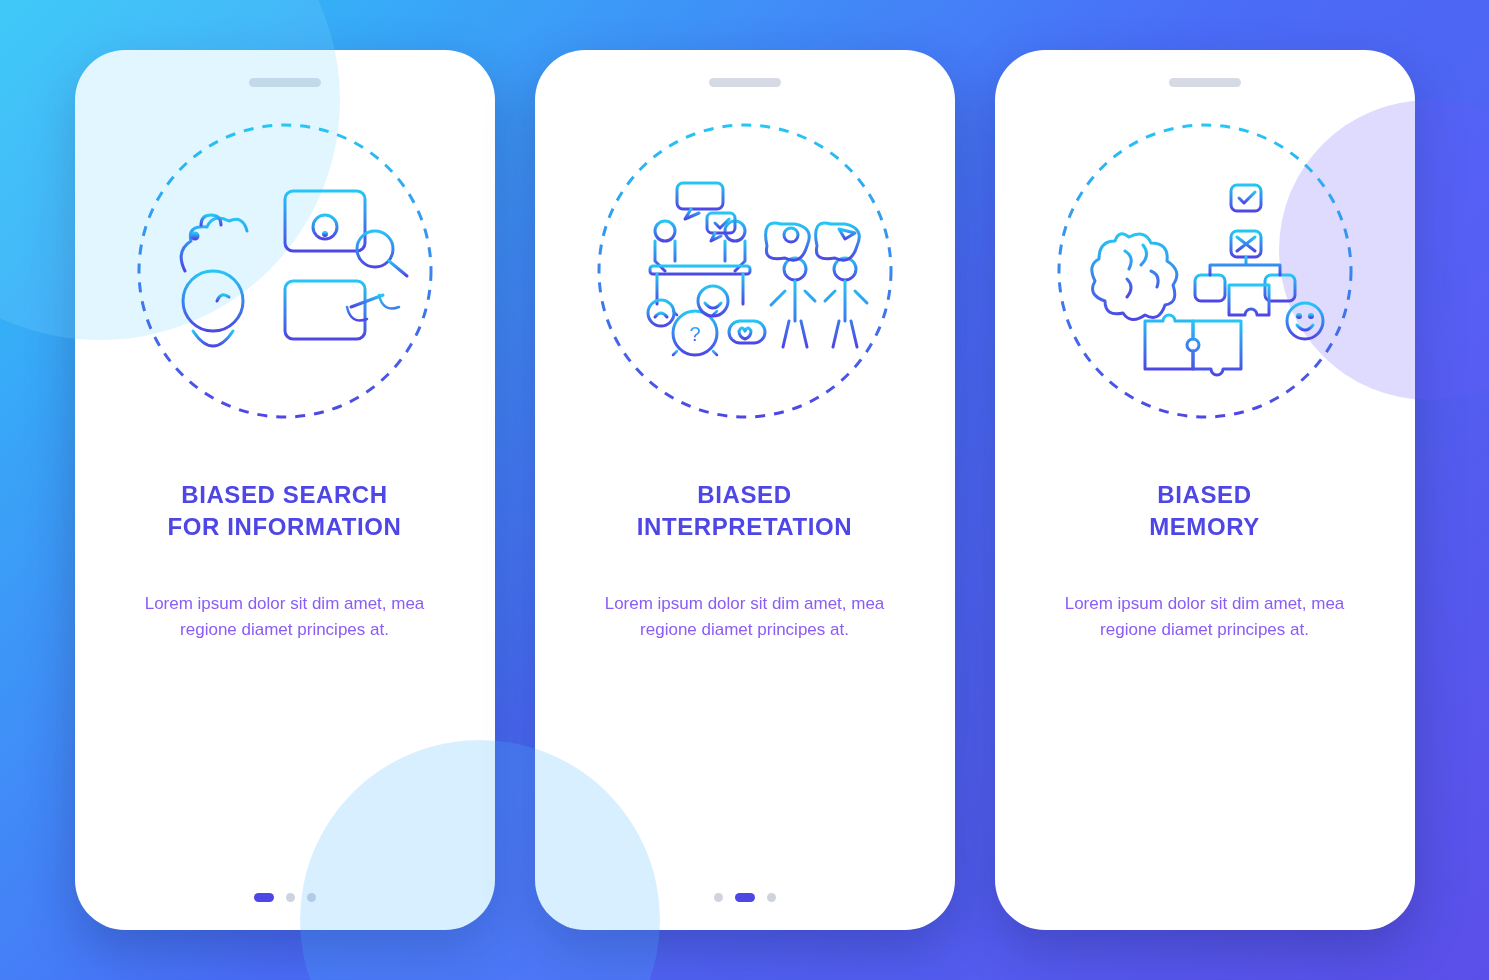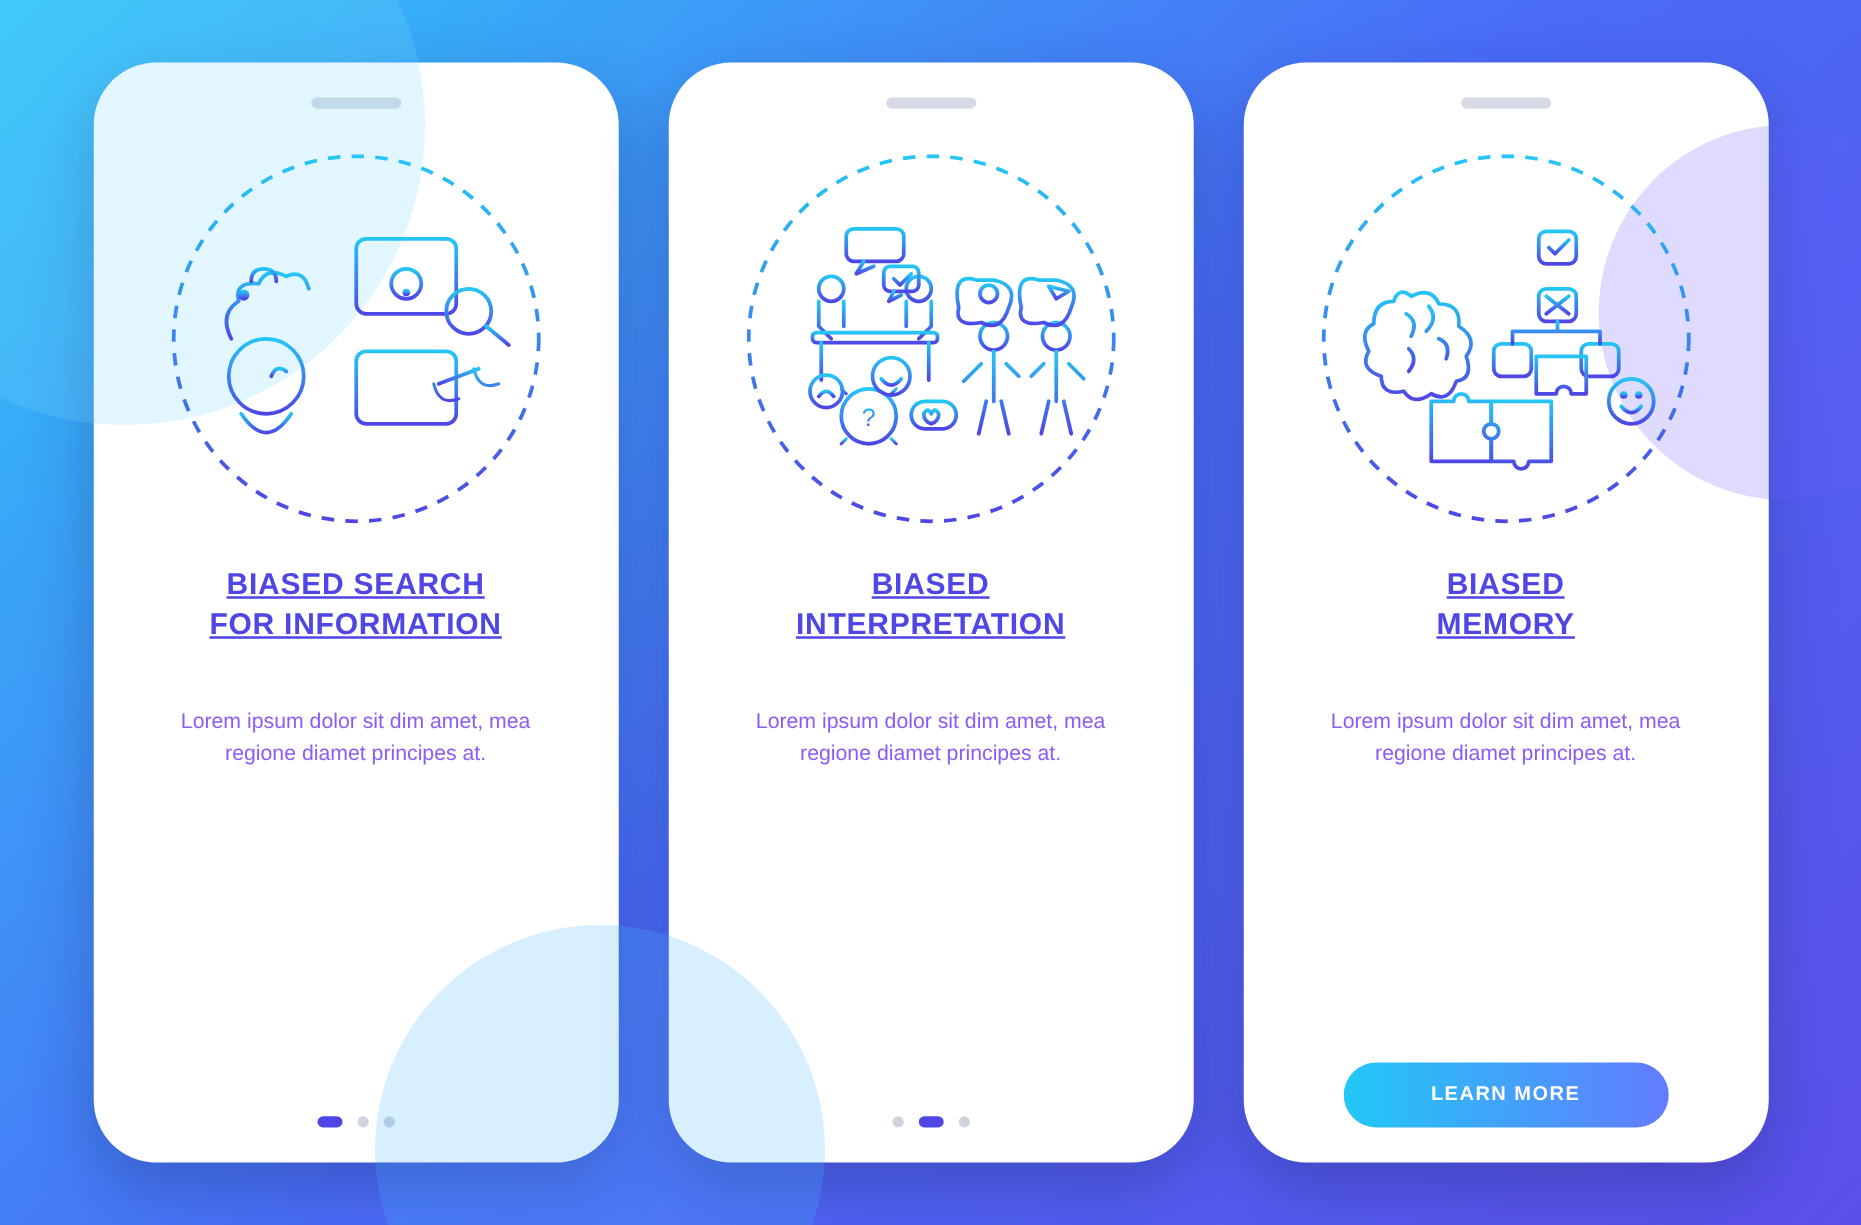--- a/index.html
+++ b/index.html
@@ -46,34 +46,33 @@
   .illustration {
     width: 300px;
     height: 300px;
     position: relative;
     margin-top: 10px;
   }
   
   .illustration svg { width: 100%; height: 100%; display: block; }
 
   .title {
-    margin-top: 27px;
+    margin-top: 54px;
     color: #4E46E5;
     font-size: 24px;
     font-weight: 700;
     letter-spacing: 0.6px;
     text-align: center;
     line-height: 1.35;
     padding: 0 30px;
     min-height: 72px;
     display: flex;
     align-items: center;
     justify-content: center;
     white-space: pre-line;
-    text-decoration: underline;
   }
   .desc {
     margin-top: 44px;
     color: #8b5cf6;
     font-size: 17px;
     line-height: 1.55;
     text-align: center;
     padding: 0 48px;
     min-height: 90px;
   }
@@ -266,14 +265,13 @@
           <path d="M0 20 h18 a6 6 0 1 1 12 0 h18 v18 a6 6 0 1 0 0 12 v18 h-48 z"></path>
           <path d="M48 20 h48 v48 h-18 a6 6 0 1 1 -12 0 h-18 v-18 a6 6 0 1 0 0 -12 z"></path>
           <path d="M20 -10 h40 v30 h-12 a6 6 0 1 0 -12 0 h-16 z" transform="translate(64,-6)"></path>
         </g>
       </g>
     </svg>
   </div>
   <div class="title">BIASED
 MEMORY</div>
   <div class="desc">Lorem ipsum dolor sit dim amet, mea regione diamet principes at.</div>
-  <button class="cta">LEARN MORE</button>
 </div>
 
 </body></html>

